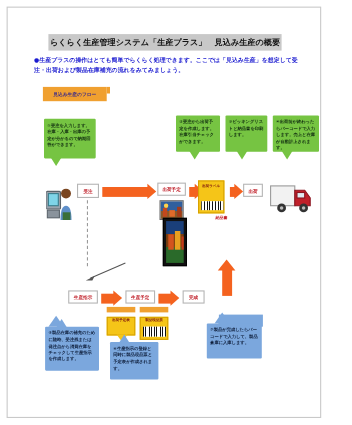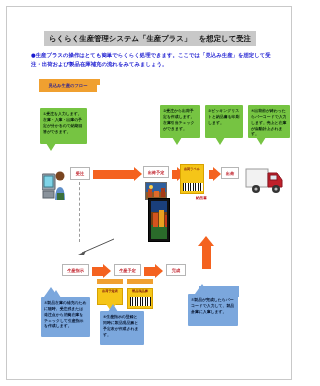--- a/index.html
+++ b/index.html
@@ -226,21 +226,21 @@
   #ob1{left:97px;top:279px;width:26px;}
   #ob2{left:127px;top:279px;width:26px;}
 </style>
 </head>
 <body>
 
 <div id="page">
   <div class="frame"></div>
 
   <div class="title-bar">
-    <span class="title-text">らくらく生産管理システム「生産プラス」　を想定して受注</span>
+    <span class="title-text">らくらく生産管理システム「生産プラス」　見込み生産の概要</span>
   </div>
 
   <div class="lead">●生産プラスの操作はとても簡単でらくらく処理できます。ここでは「見込み生産」を想定して受注・出荷および製品在庫補充の流れをみてみましょう。</div>
 
   <div class="flow-btn">
     <span class="flow-btn-label">見込み生産のフロー</span>
   </div>
   <div class="flow-btn-notch"></div>
 
   <div class="gcall" id="gc1">

